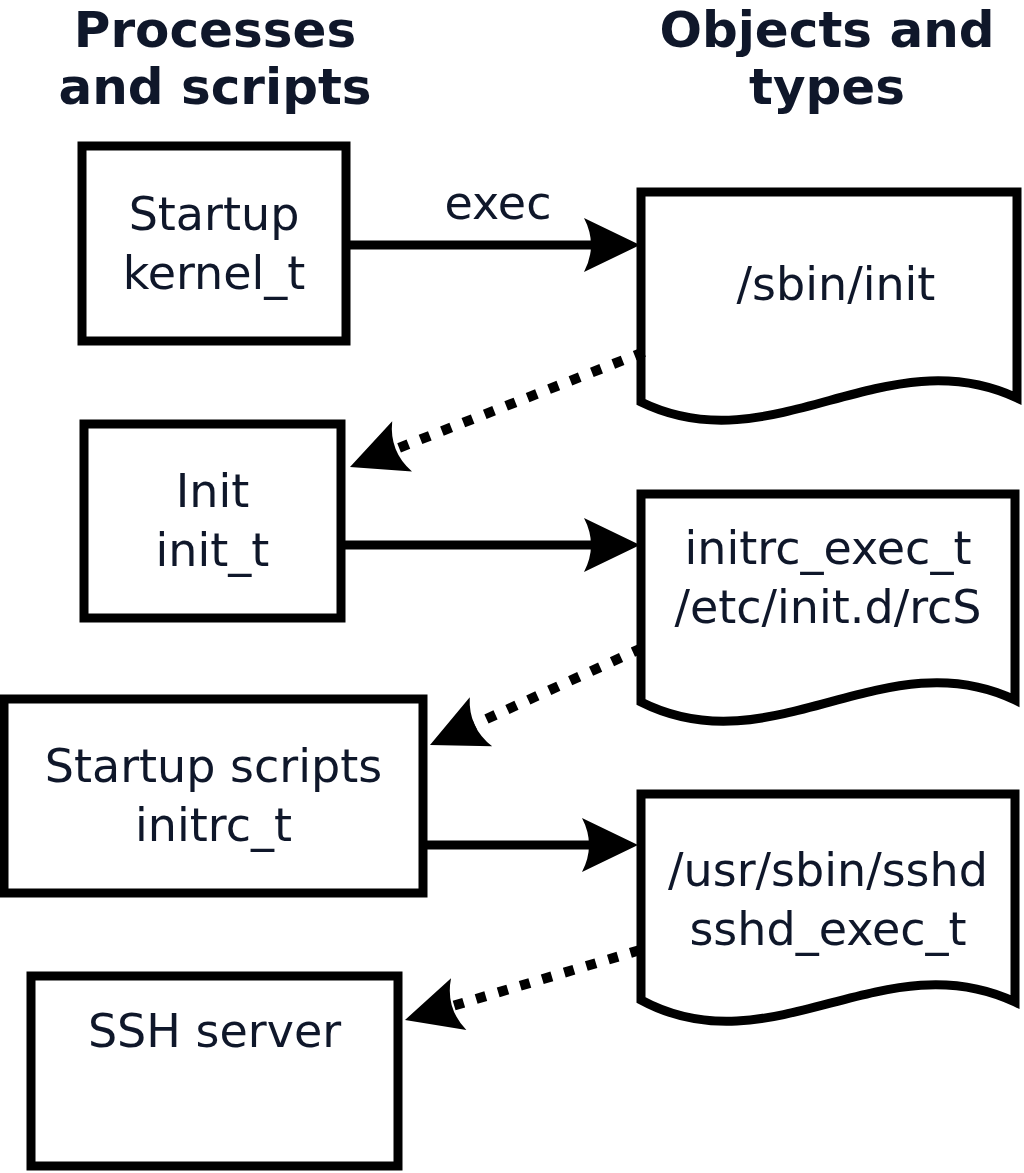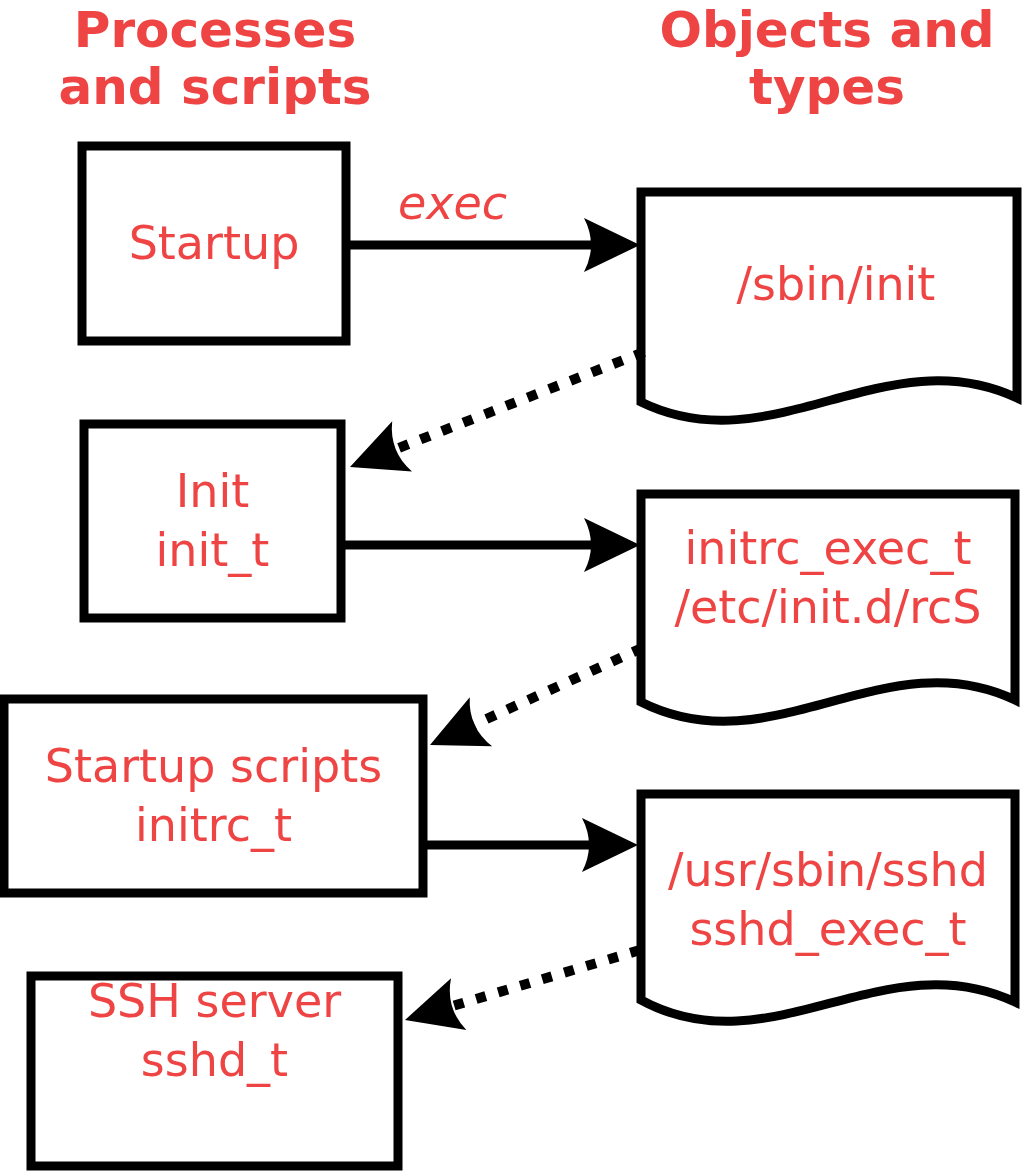--- a/index.html
+++ b/index.html
@@ -6,21 +6,21 @@
     margin: 0;
     padding: 0;
     background: #ffffff;
   }
   #canvas {
     position: relative;
     width: 1024px;
     height: 1173px;
     background: #ffffff;
     font-family: "DejaVu Sans", sans-serif;
-    color: #ef4444;
+    color: #0f172a;
     overflow: hidden;
   }
   #shapes {
     position: absolute;
     left: 0; top: 0;
   }
   .abs { position: absolute; }
   .heading {
     font-size: 50px;
     font-weight: bold;
@@ -34,23 +34,22 @@
     align-items: center;
     justify-content: center;
     font-size: 46px;
     line-height: 59px;
     text-align: center;
     white-space: nowrap;
   }
   .edge-label {
     font-size: 46px;
     line-height: 50px;
-    text-align: left;
+    text-align: center;
     white-space: nowrap;
-    font-style: italic;
   }
 </style>
 </head>
 <body>
 
 <div id="canvas">
 
   <svg id="shapes" width="1024" height="1173" viewBox="0 0 1024 1173">
 
     <rect x="82" y="146" width="264" height="195" fill="#ffffff" stroke="#000000" stroke-width="9"></rect>
@@ -93,32 +92,32 @@
     <div>Processes</div>
     <div>and scripts</div>
   </div>
   <div class="abs heading" style="left:624px; top:2px; width:406px;">
     <div>Objects and</div>
     <div>types</div>
   </div>
 
   <div class="abs node-label" style="left:78px; top:142px; width:272px; height:203px;">
     <div>Startup</div>
+    <div>kernel_t</div>
   </div>
   <div class="abs node-label" style="left:80px; top:420px; width:265px; height:202px;">
     <div>Init</div>
     <div>init_t</div>
   </div>
   <div class="abs node-label" style="left:0px; top:695px; width:427px; height:202px;border-radius:8px;">
     <div>Startup scripts</div>
     <div>initrc_t</div>
   </div>
   <div class="abs node-label" style="left:27px; top:932px; width:375px; height:198px;">
     <div>SSH server</div>
-    <div>sshd_t</div>
   </div>
 
   <div class="abs node-label" style="left:648px; top:188px; width:376px; height:214px; padding-bottom:22px; box-sizing:border-box;align-items:center;">
     <div>/sbin/init</div>
   </div>
   <div class="abs node-label" style="left:641px; top:490px; width:374px; height:213px; padding-bottom:38px; box-sizing:border-box;">
     <div>initrc_exec_t</div>
     <div>/etc/init.d/rcS</div>
   </div>
   <div class="abs node-label" style="left:641px; top:812px; width:374px; height:213px; padding-bottom:38px; box-sizing:border-box;">

